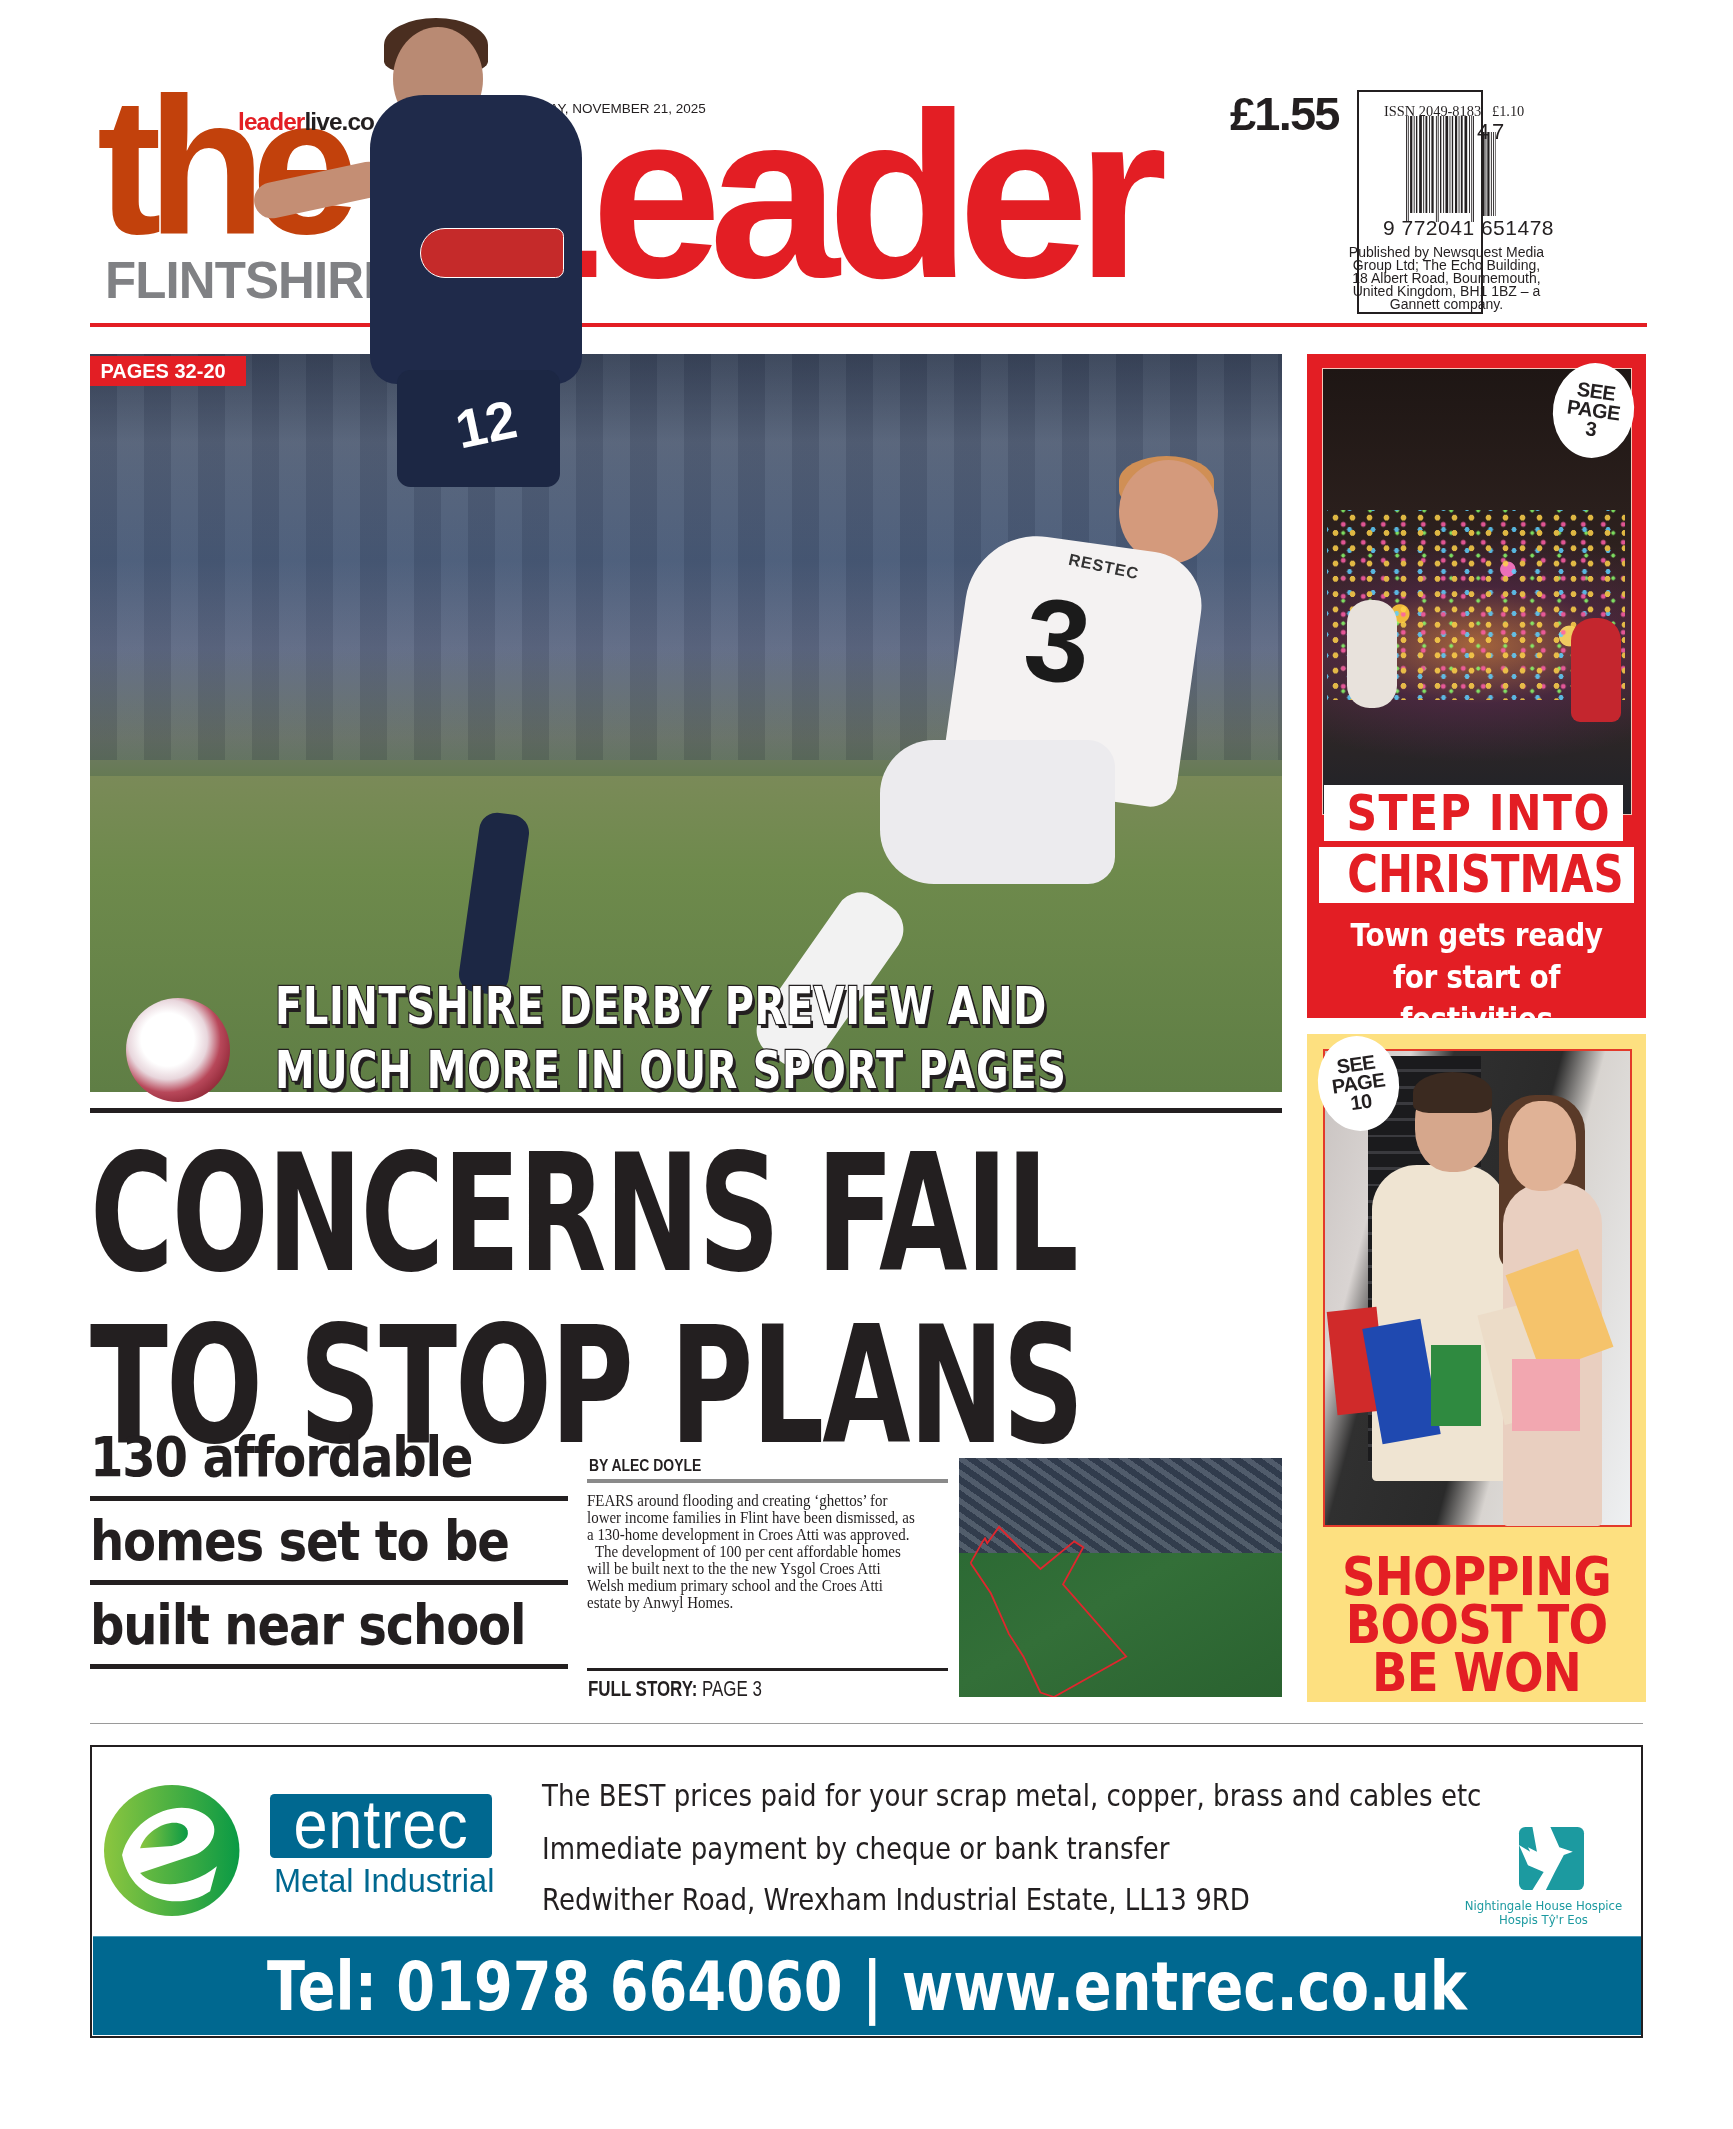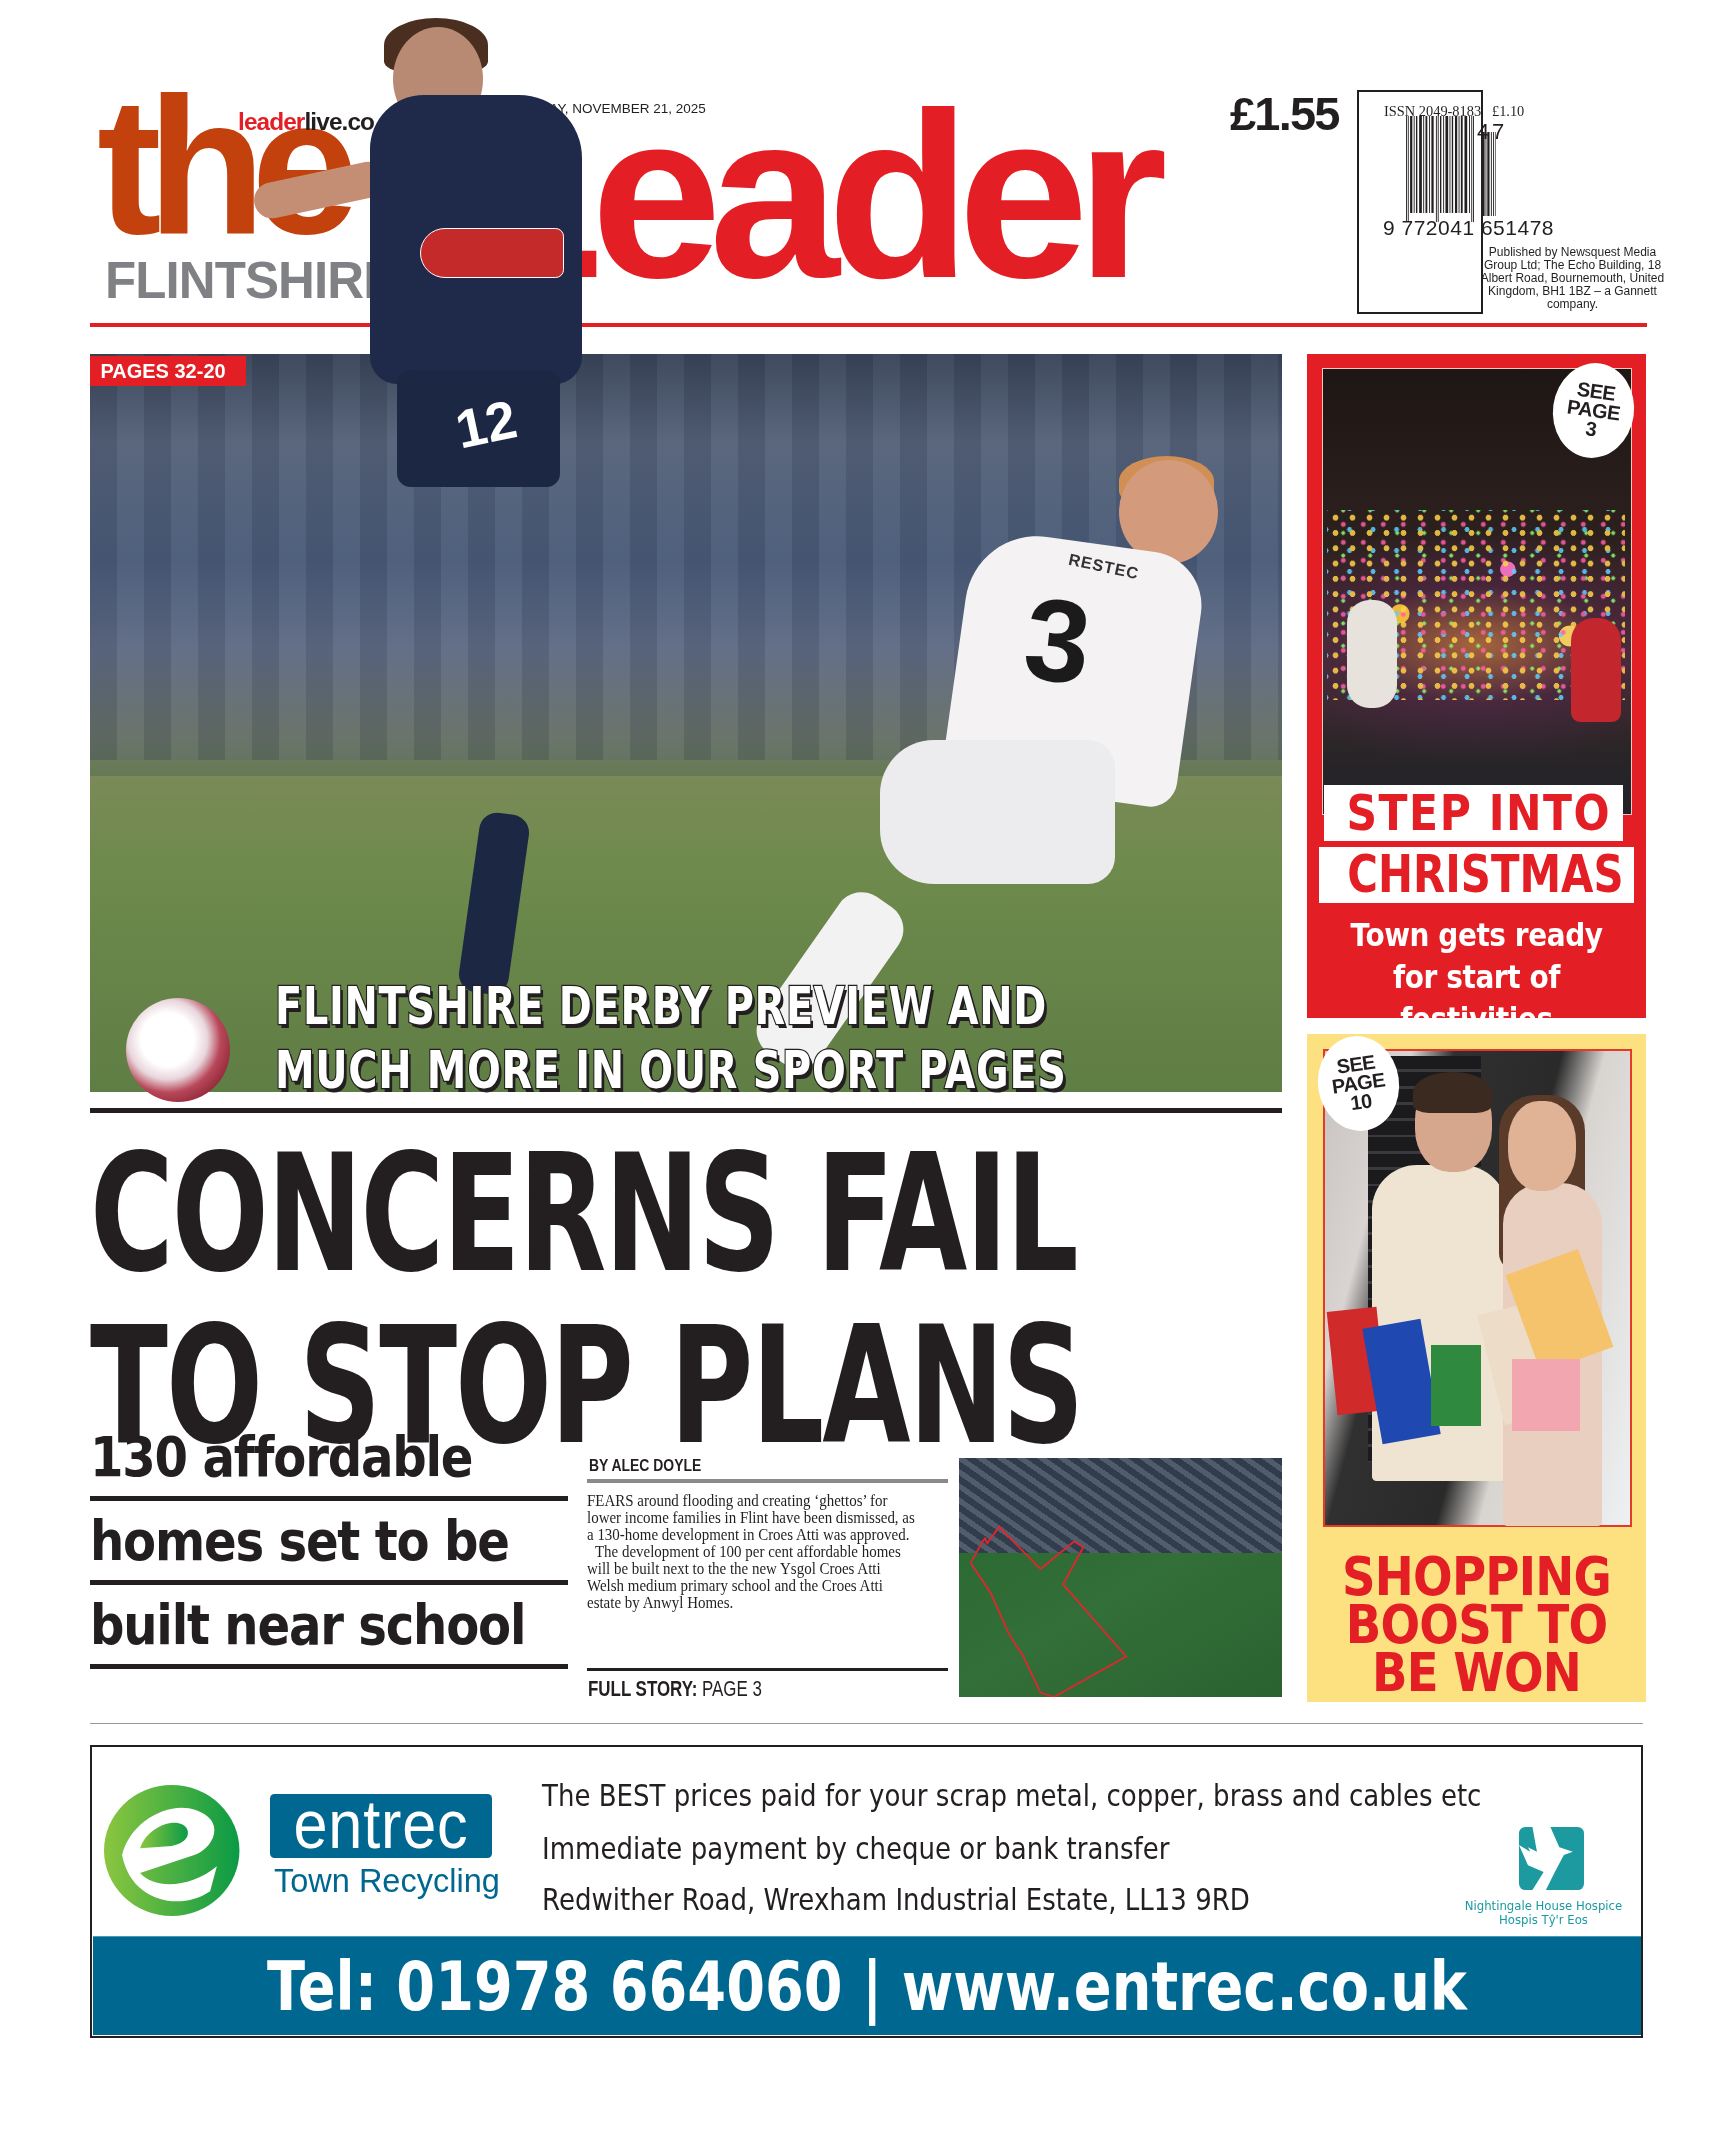--- a/index.html
+++ b/index.html
@@ -44,22 +44,22 @@
   .barcode-box {
     left: 1357px; top: 90px; width: 126px; height: 224px;
     border: 2.7px solid #231f20; background: #fff;
   }
   .issn { left: 1384px; top: 103px; font-family: "Liberation Serif", serif; font-size: 14.4px; }
   .bars { left: 1406px; top: 116px; width: 68px; height: 106px; }
   .bars2 { left: 1481px; top: 132px; width: 15.3px; height: 84px; }
   .bc-num { left: 1383px; top: 216px; font-size: 21px; font-family: "Liberation Sans", sans-serif; letter-spacing: 0.5px; }
   .bc-issue { left: 1477px; top: 119px; font-size: 22px; letter-spacing: 2.7px; }
   .publisher {
-    left: 1433px; top: 246px; width: 239px; text-align: center;
-    font-size: 12px; line-height: 13px; color: #231f20; padding-left: 40px;
+    left: 1307px; top: 246px; width: 239px; text-align: center;
+    font-size: 14px; line-height: 13px; color: #231f20; padding-left: 40px;
   }
 
   .red-rule { left: 90px; top: 323px; width: 1557px; height: 3.6px; background: #e31e24; }
 
   
   .main-photo {
     left: 90px; top: 354px; width: 1192px; height: 738px; overflow: hidden;
     background:
       radial-gradient(ellipse 406px 316px at 1061px 497px, rgba(255,255,255,0.0) 0, rgba(255,255,255,0) 100%),
       linear-gradient(180deg, #3d4656 0%, #5f6a7c 12%, #51627c 28%, #6b748a 40%, #727a66 52%, #5e7a4a 60%, #6a8649 78%, #5b7842 100%);
@@ -390,21 +390,21 @@
       <stop offset="0" stop-color="#8cc63f"></stop>
         <stop offset="1" stop-color="#0a9a45"></stop>
     </linearGradient>
   </defs>
   <ellipse cx="150" cy="165" rx="150" ry="145" fill="url(#eg)"></ellipse>
   <path d="M40 175 C60 90 170 40 230 90 C260 115 240 160 200 175 L80 215 C110 250 190 250 250 200 L235 255 C170 300 60 280 40 175 Z" fill="#ffffff"></path>
   <path d="M80 160 C95 110 170 85 185 120 C190 140 170 150 150 155 Z" fill="url(#eg)"></path>
 </svg>
 <div class="abs entrec-badge-full"></div>
 <div class="abs entrec-word">entrec</div>
-<div class="abs entrec-sub">Town Recycling</div>
+<div class="abs entrec-sub">Metal Industrial</div>
 <div class="abs ad-line ad-l1">The BEST prices paid for your scrap metal, copper, brass and cables etc</div>
 <div class="abs ad-line ad-l2">Immediate payment by cheque or bank transfer</div>
 <div class="abs ad-line ad-l3">Redwither Road, Wrexham Industrial Estate, LL13 9RD</div>
 <div class="abs hospice-logo">
   <svg viewBox="0 0 145 140" width="65" height="63">
     <path d="M30 0 L70 0 L90 45 L120 55 L100 62 L80 100 L60 140 L30 140 L55 100 L20 85 L0 40 L25 55 L20 45 L40 55 Z" fill="#ffffff"></path>
   </svg>
 </div>
 <div class="abs hospice-name">
   <div>Nightingale House Hospice</div>

